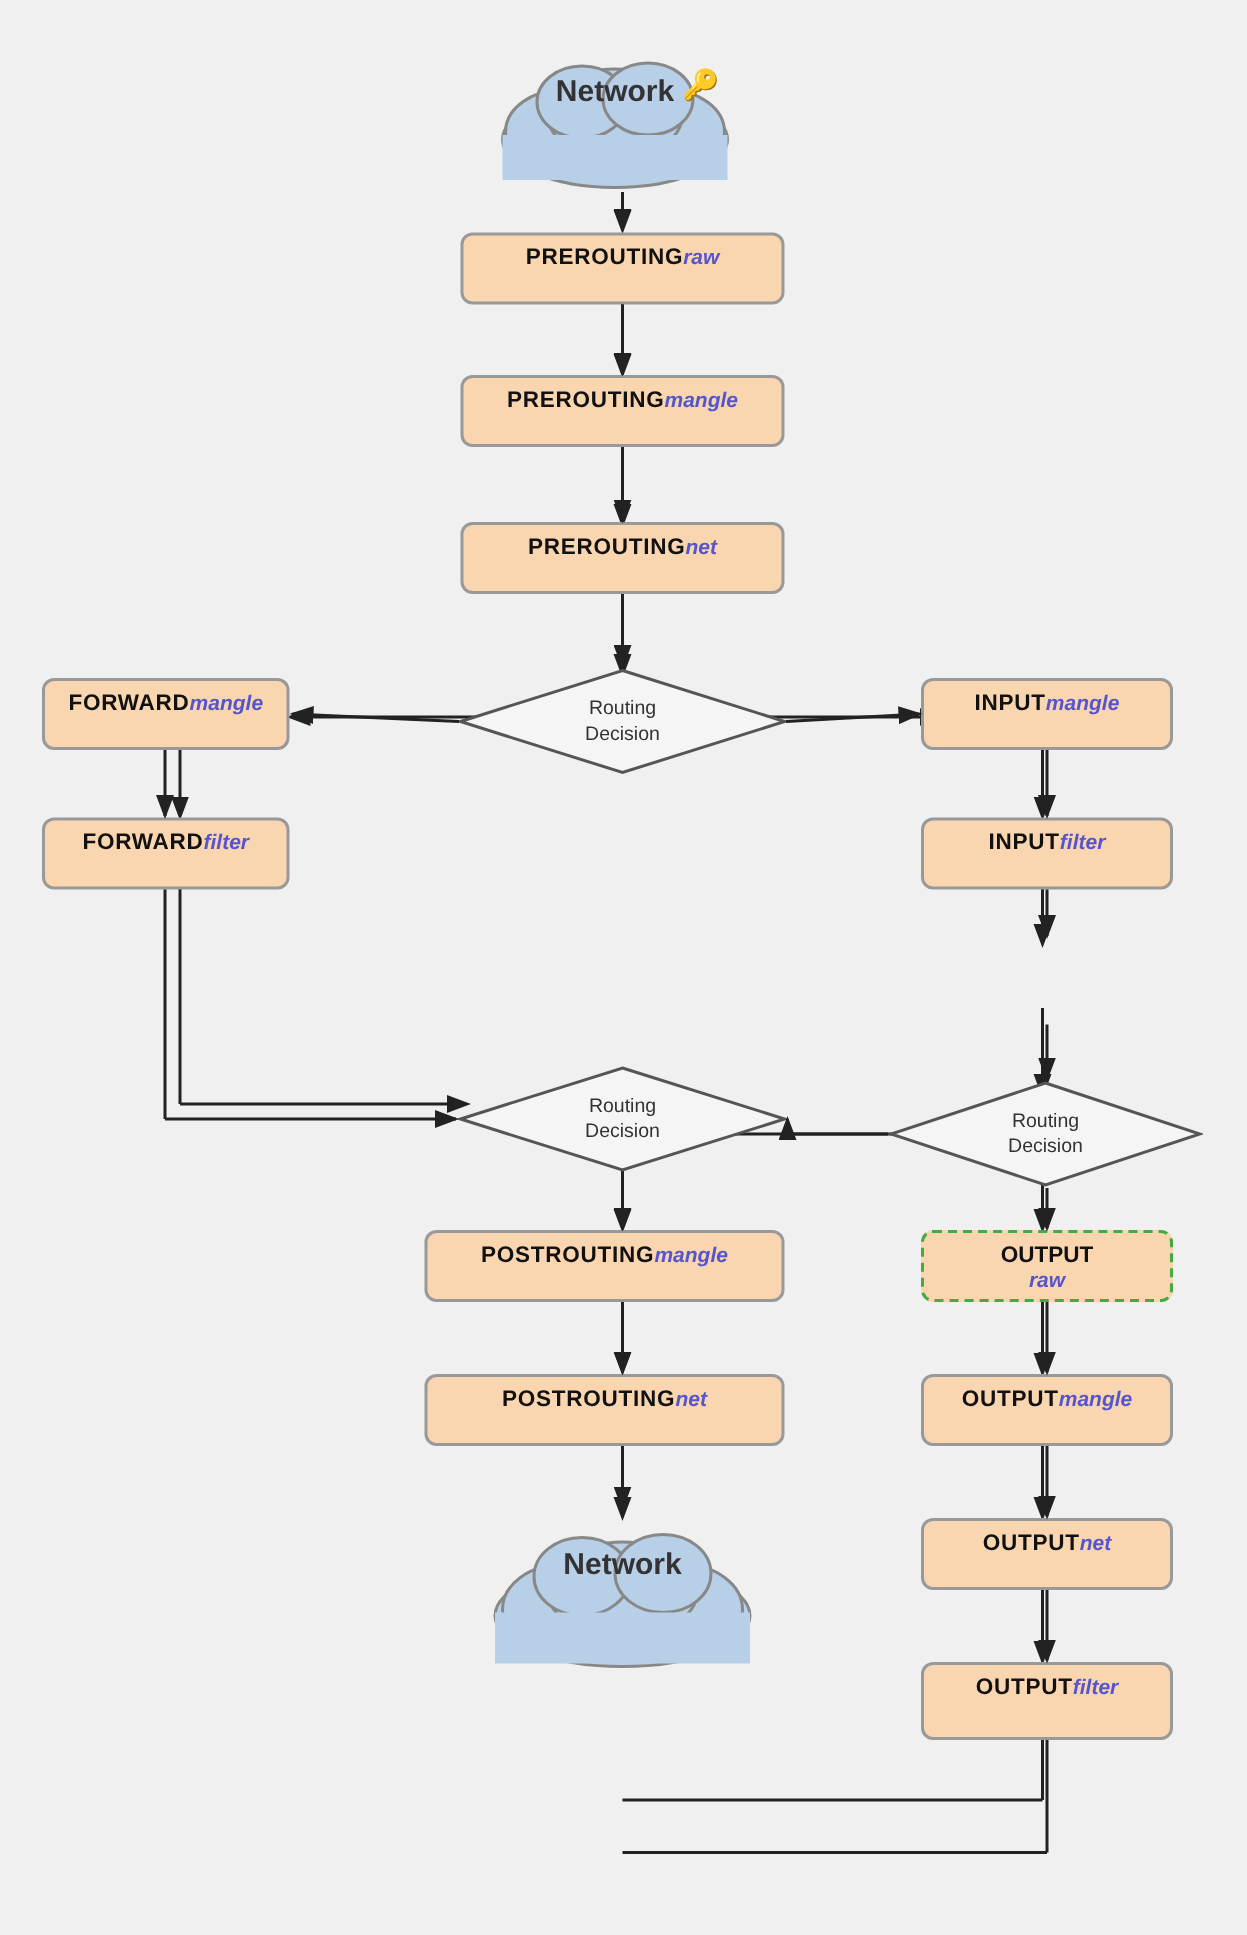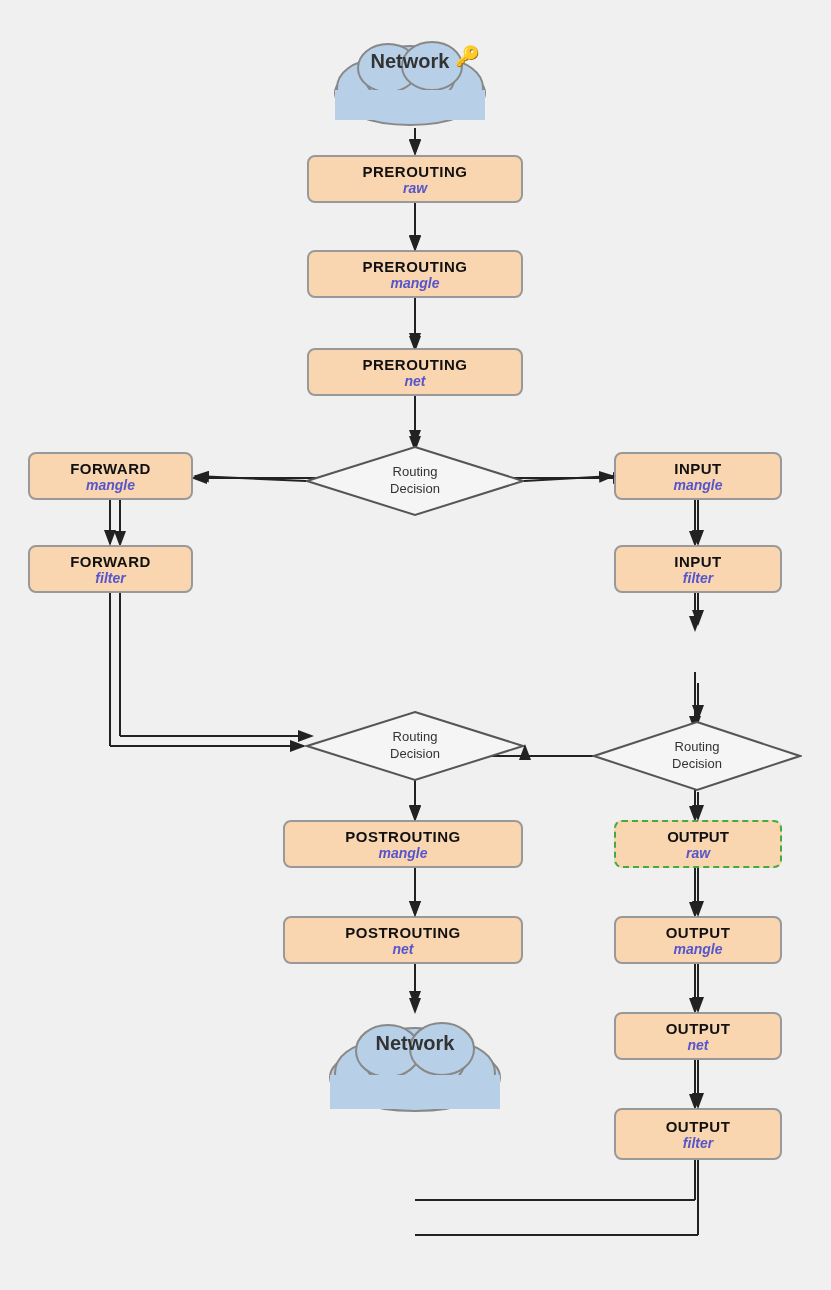--- a/index.html
+++ b/index.html
@@ -12,21 +12,21 @@
       overflow: hidden;
     }
     #diagram {
       position: relative;
       width: 831px;
       height: 918px;
     }
     .node {
       position: absolute;
       display: flex;
-      flex-direction: column;
+      flex-direction: row;
       justify-content: center;
       text-align: center;
     }
     .box-node {
       border: 2px solid #999;
       border-radius: 8px;
       background: #f9d5b0;
       padding: 6px 14px;
     }
     .box-node .title {

